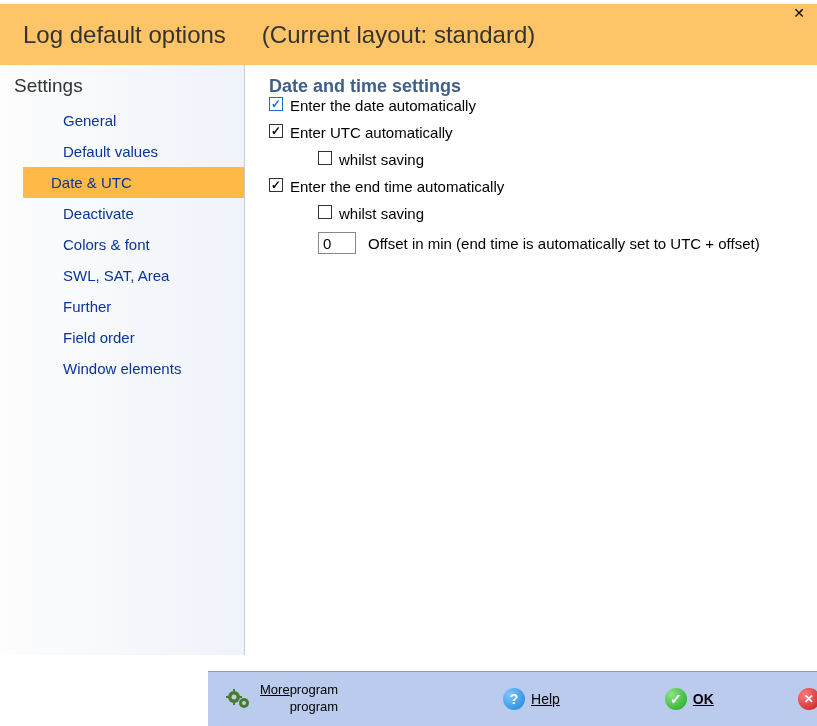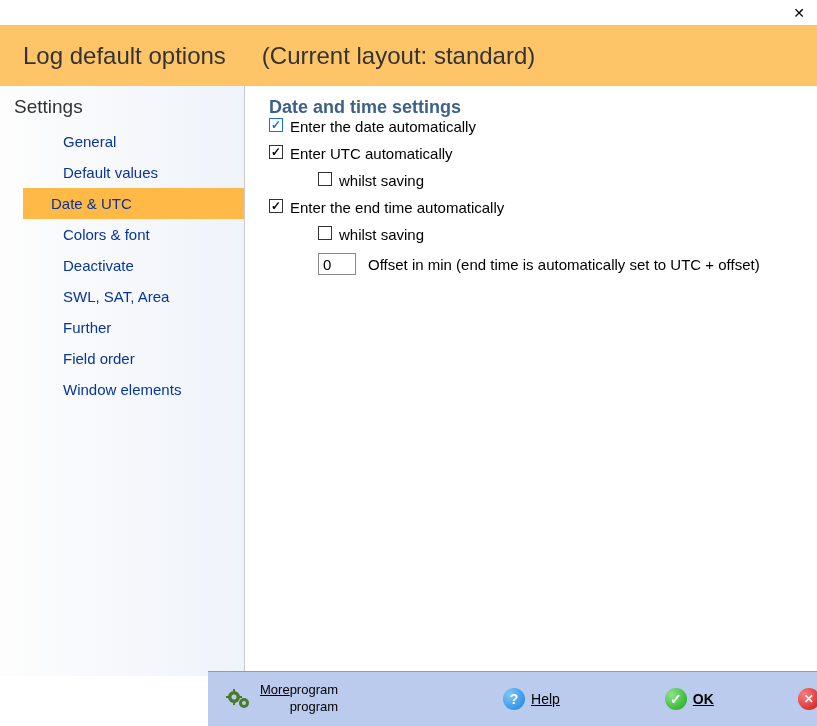--- a/index.html
+++ b/index.html
@@ -18,21 +18,21 @@
       font-size: 14px;
       cursor: pointer;
       color: #000;
     }
     .title-bar {
       background: #fec568;
       height: 61px;
       display: flex;
       align-items: center;
       padding-left: 23px;
-      margin-top: 25px;
+      margin-top: 4px;
     }
     .title-bar .title {
       font-size: 24px;
       color: #333;
       font-weight: 400;
     }
     .title-bar .subtitle {
       font-size: 24px;
       color: #333;
       font-weight: 400;
@@ -203,22 +203,22 @@
   <span class="title">Log default options</span>
   <span class="subtitle">(Current layout: standard)</span>
 </div>
 
 <div class="main">
   <div class="sidebar">
     <div class="sidebar-heading">Settings</div>
     <div class="sidebar-item">General</div>
     <div class="sidebar-item">Default values</div>
     <div class="sidebar-item selected">Date &amp; UTC</div>
+    <div class="sidebar-item">Deactivate</div>
     <div class="sidebar-item">Colors &amp; font</div>
-    <div class="sidebar-item">Deactivate</div>
     <div class="sidebar-item">SWL, SAT, Area</div>
     <div class="sidebar-item">Further</div>
     <div class="sidebar-item">Field order</div>
     <div class="sidebar-item">Window elements</div>
   </div>
 
   <div class="content">
     <div class="content-heading">Date and time settings</div>
 
     <div class="checkbox-row">

